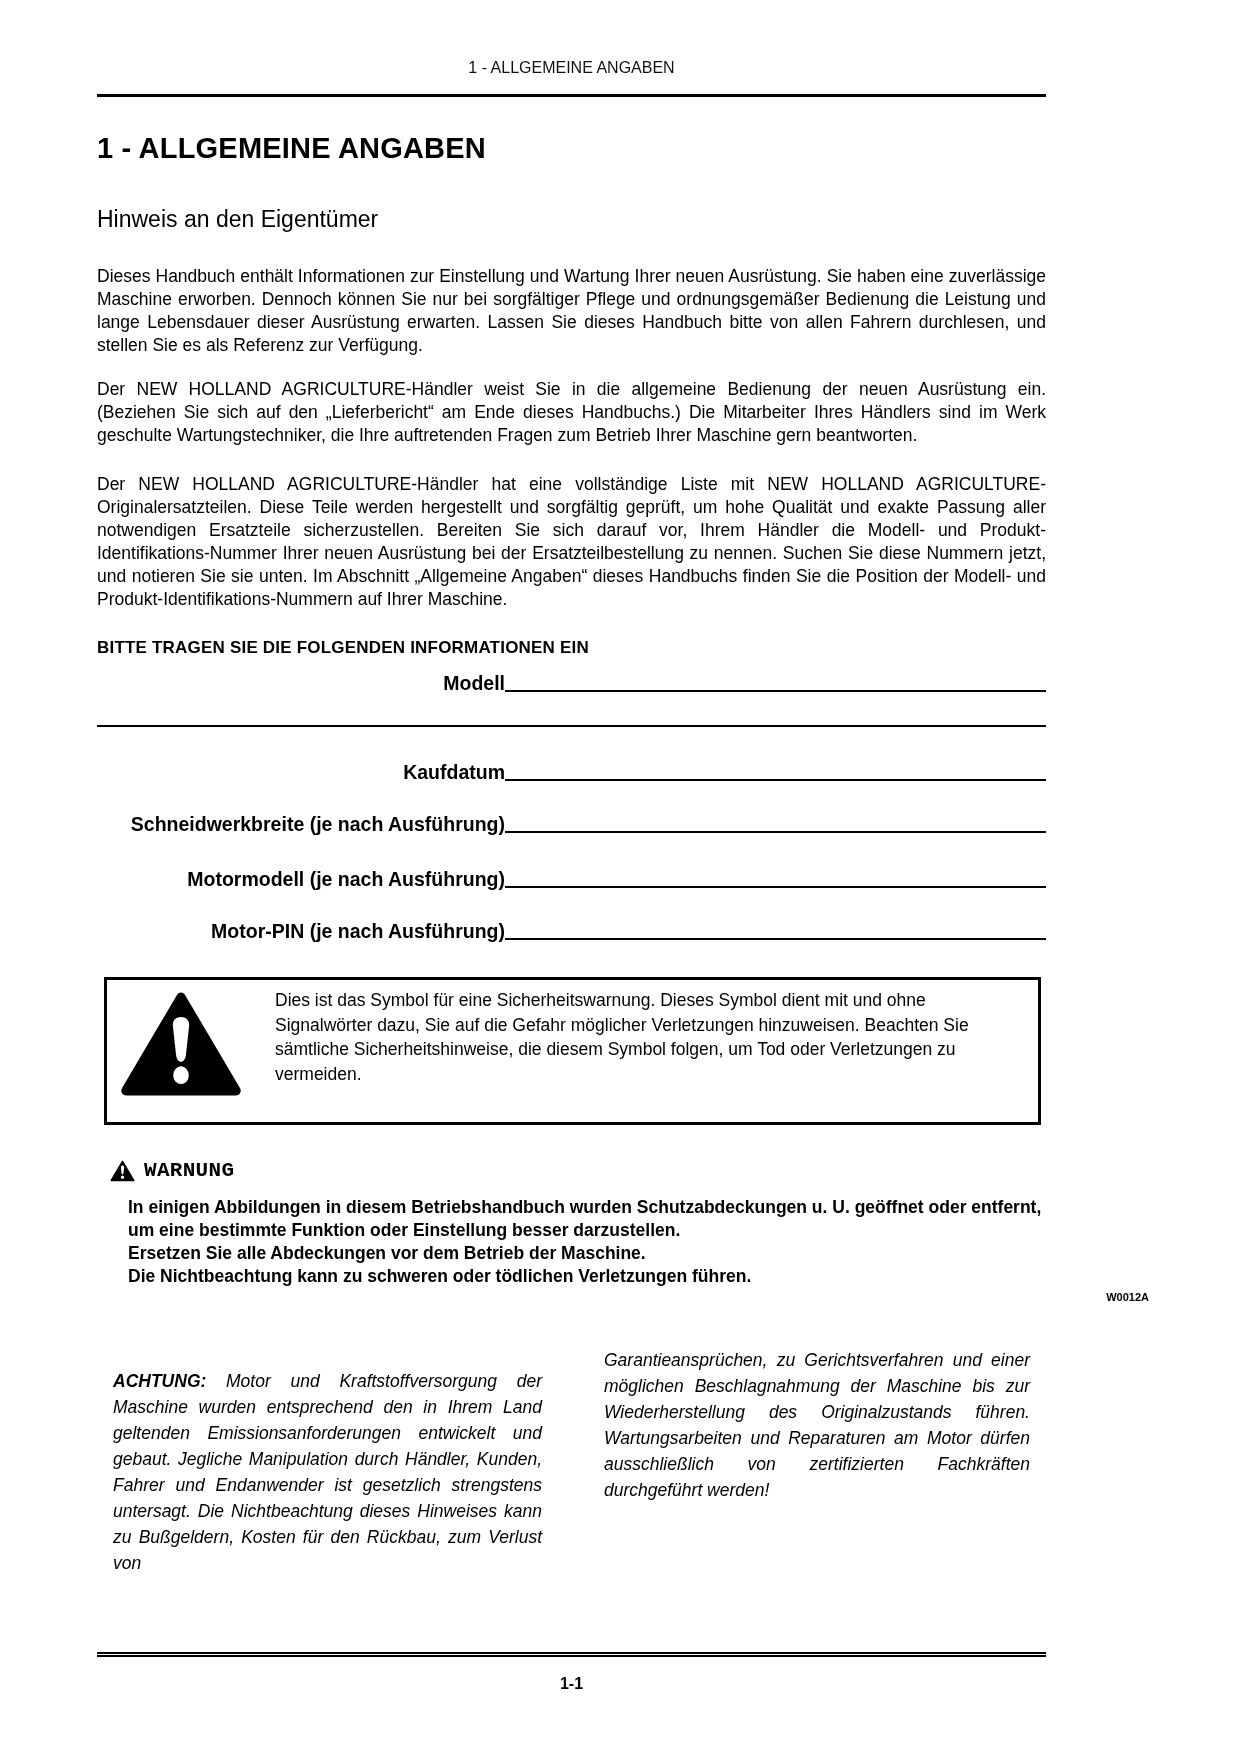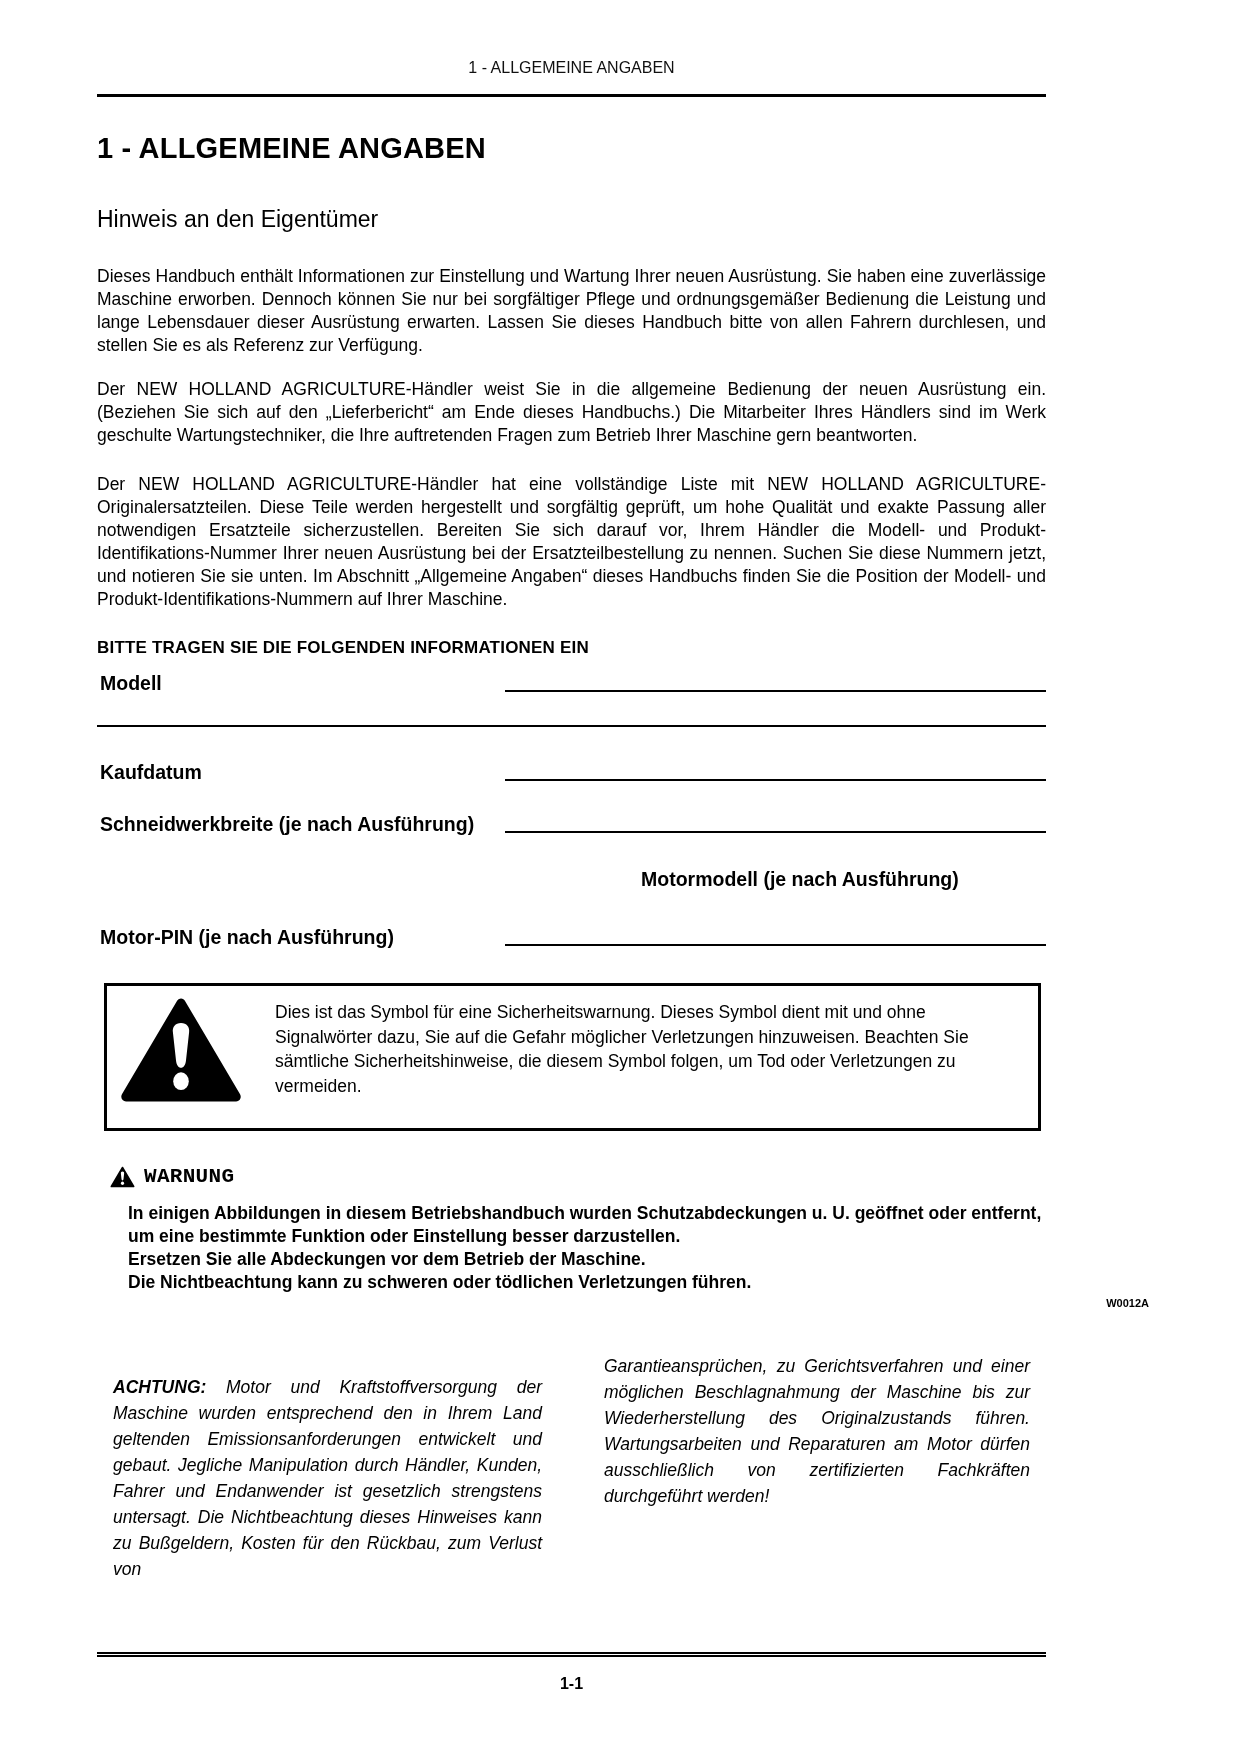--- a/index.html
+++ b/index.html
@@ -45,48 +45,47 @@
   }
   p.body-par.first { margin-top: 30px; }
   p.body-par.third { margin-top: 26px; }
 
   .form-heading {
     margin-top: 27px;
     font-size: 17px;
     font-weight: bold;
     letter-spacing: 0.2px;
   }
-  .form-row { display: flex; align-items: flex-end; }
+  .form-row { display: flex; align-items: flex-end; text-align: right; }
   .form-label {
     width: 408px;
     padding-left: 3px;
     font-size: 19.5px;
     font-weight: bold;
     line-height: 26px;
     flex: none;
   }
   .form-line {
     flex: 1;
     border-bottom: 2px solid #000;
     height: 0;
     margin-bottom: 4px;
   }
   .row-1 { margin-top: 12px; }
   .row-2 { margin-top: 29px; }
   .row-3 { margin-top: 28px; }
   .row-4 { margin-top: 26px; }
-  .row-5 { margin-top: 29px; flex-direction: column; }
+  .row-5 { margin-top: 29px; }
   .row-6 { margin-top: 26px; }
 
   .safety-box {
     margin: 33px 5px 0 7px;
     border: 3px solid #000;
     min-height: 143px;
     display: flex;
-    align-items: center;
     padding: 8px 20px 24px 10px;
   }
   .safety-triangle { width: 128px; height: 108px; flex: none; margin-top: 2px; }
   .safety-text {
     margin-left: 30px;
     font-size: 17.5px;
     line-height: 24.5px;
     max-width: 760px;
   }
 

